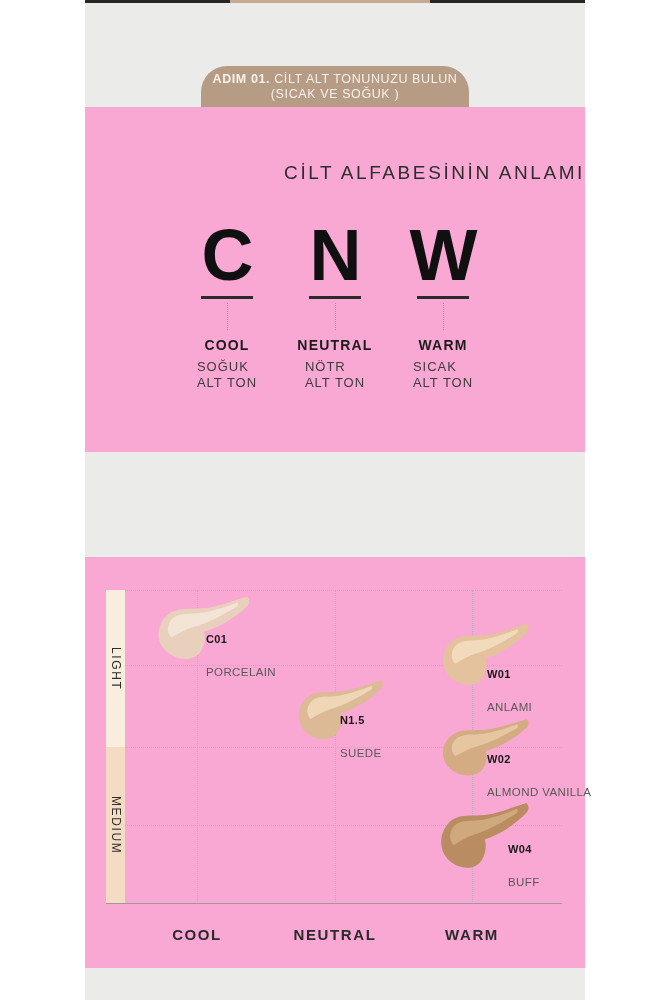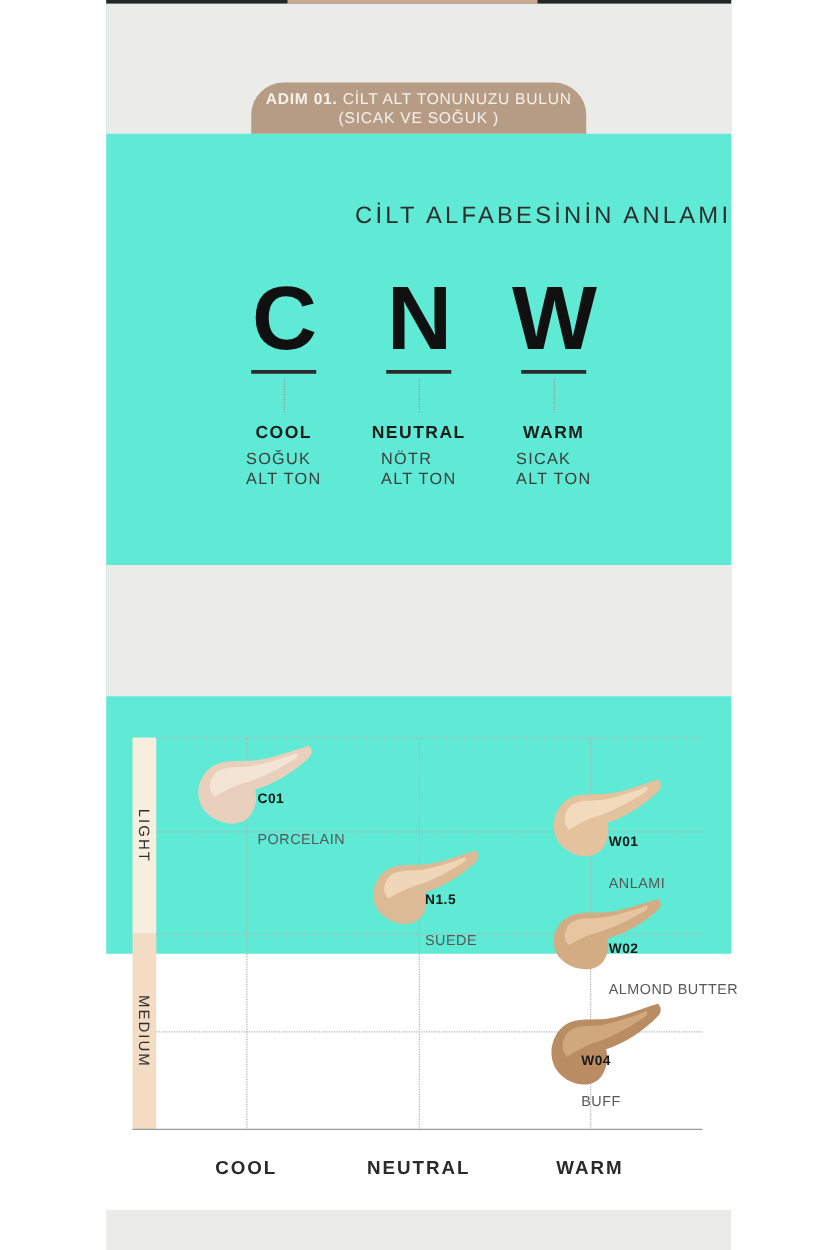--- a/index.html
+++ b/index.html
@@ -1,20 +1,20 @@
 <!DOCTYPE html>
 <html><head>
 <meta charset="utf-8">
 <style>
   html,body { margin:0; padding:0; }
   .page {
     position:relative; width:667px; height:1000px; background:#ffffff;
     font-family:"Liberation Sans", sans-serif; overflow:hidden;
   }
-  .column { position:absolute; left:85px; top:0; width:500px; height:763px; background:#5eead4; }
+  .column { position:absolute; left:85px; top:0; width:500px; height:1000px; background:#f9a8d4; }
   .strip { position:absolute; top:0; left:0; width:500px; height:3px; background:#262626; }
   .strip-beige { position:absolute; top:0; left:145px; width:200px; height:3px; background:#c9a98f; }
   .band { position:absolute; left:0; width:500px; background:#ebebea; }
   .band1 { top:3px; height:104px; }
   .band2 { top:452px; height:105px; }
   .band3 { top:968px; height:32px; }
   .badge {
     position:absolute; left:116px; width:268px; height:41px;
     background:#b69c85; border-radius:26px 26px 0 0;
     color:#f7f1ea; display:flex; flex-direction:column; justify-content:center;
@@ -153,28 +153,28 @@
       <div class="code">W01</div>
       <div class="name">ANLAMI</div>
     </div>
 
     <svg class="swatch" style="left:347px; top:714px" width="102" height="67" viewBox="0 0 110 78" preserveAspectRatio="none">
       <use href="#smear-body" fill="#d3ac83"></use>
       <use href="#smear-hi" fill="#e5c6a1"></use>
     </svg>
     <div class="swatch-label" style="left:402px; top:753px">
       <div class="code">W02</div>
-      <div class="name">ALMOND BUTTER</div>
+      <div class="name">ALMOND VANILLA</div>
     </div>
 
     <svg class="swatch" style="left:345px; top:797px" width="104" height="77" viewBox="0 0 110 78" preserveAspectRatio="none">
       <use href="#smear-body" fill="#ba8c62"></use>
       <use href="#smear-hi" fill="#d0a87d"></use>
     </svg>
-    <div class="swatch-label" style="left:380px; top:843px">
+    <div class="swatch-label" style="left:423px; top:843px">
       <div class="code">W04</div>
       <div class="name">BUFF</div>
     </div>
 
     <div class="col-label" style="left:52px">COOL</div>
     <div class="col-label" style="left:190px">NEUTRAL</div>
     <div class="col-label" style="left:327px">WARM</div>
 
     <div class="band band3"></div>
   </div>

